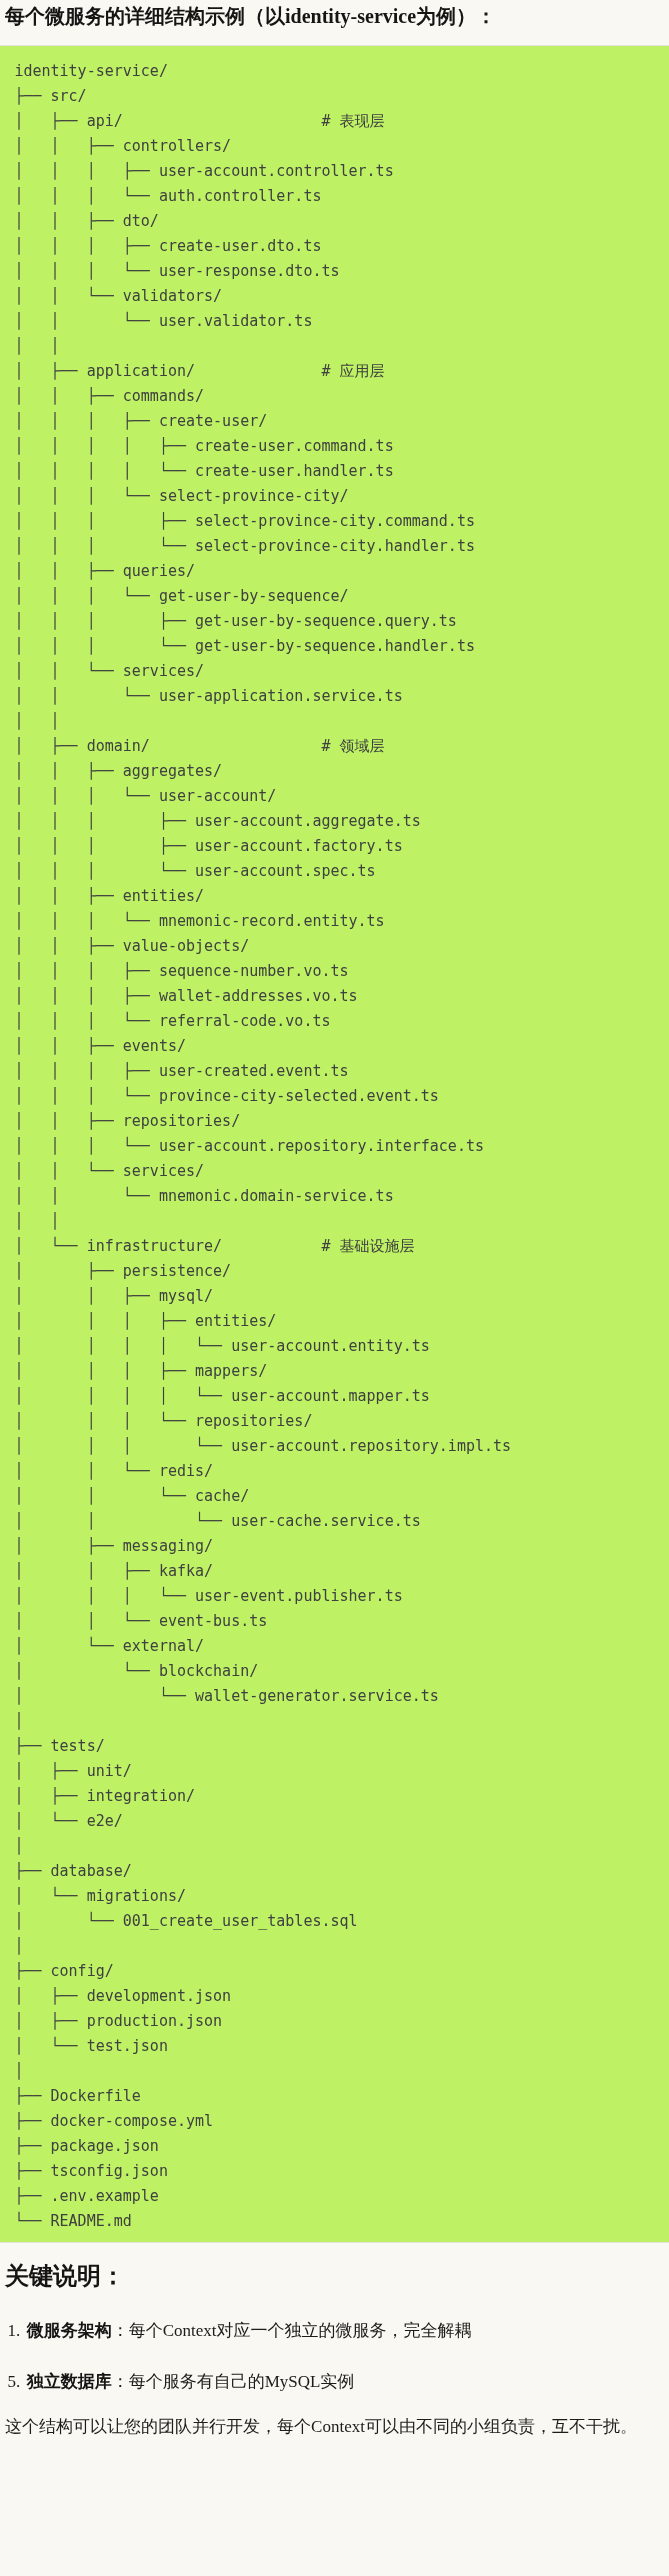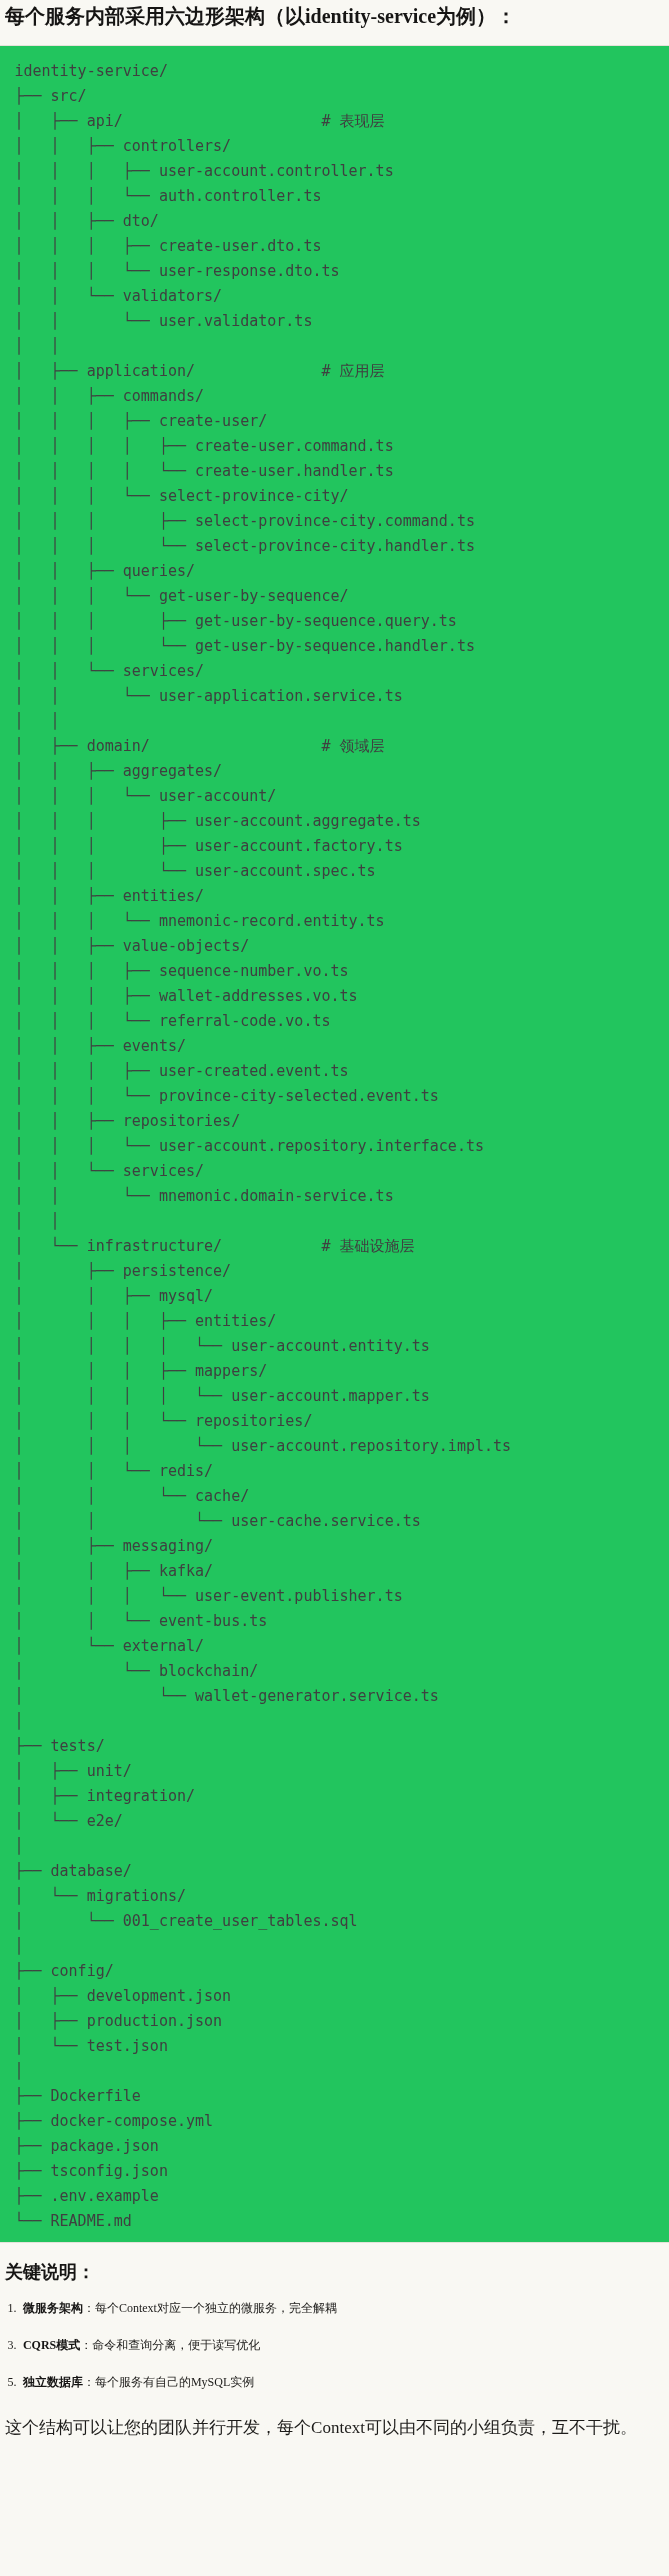--- a/index.html
+++ b/index.html
@@ -15,64 +15,64 @@
     font-size: 20px;
     line-height: 1.35;
     font-weight: 700;
     margin: 1.3px 0 0 0;
     padding: 1.3px 6.3px 0 5px;
     color: #161514;
   }
 
   .code-block {
     margin-top: 15px;
-    background: #22c55e;
+    background: #bef264;
     border-top: 0.6px solid #e5e2da;
     border-bottom: 0.6px solid #e5e2da;
     padding: 13.8px 0 7.5px 14.4px;
     overflow: hidden;
   }
   .code-block pre {
     margin: 0;
     font-family: "DejaVu Sans Mono", monospace;
     font-size: 15px;
     line-height: 25px;
     color: #3f4040;
     white-space: pre;
   }
 
   .notes { padding: 17.5px 6.3px 0 3.8px; }
   h2.notes-heading {
-    font-size: 18px;
+    font-size: 24px;
     font-weight: 700;
     margin: 0 0 6.3px 0;
     padding-left: 1.3px;
     color: #161514;
   }
   .note-row {
-    font-size: 12px;
+    font-size: 17px;
     line-height: 25px;
-    margin-top: 12px;
+    margin-top: 26px;
     padding-left: 3.8px;
   }
   .note-row .num { margin-right: 6.3px; }
   .note-row strong { font-weight: 700; color: #161514; }
   .closing {
     font-size: 17px;
     line-height: 25px;
     margin: 20px 0 0 0;
     padding: 0 0 11.3px 1.3px;
   }
 </style>
 </head>
 <body>
 
 <div class="page">
 
-  <h1 class="page-title">每个服务内部采用六边形架构（以identity-service为例）：</h1>
+  <h1 class="page-title">每个微服务的详细结构示例（以identity-service为例）：</h1>
 
   <div class="code-block">
     <pre>identity-service/
 ├── src/
 │   ├── api/                      # 表现层
 │   │   ├── controllers/
 │   │   │   ├── user-account.controller.ts
 │   │   │   └── auth.controller.ts
 │   │   ├── dto/
 │   │   │   ├── create-user.dto.ts
@@ -156,21 +156,20 @@
 ├── .env.example
 └── README.md</pre>
   </div>
 
   <section class="notes">
     <h2 class="notes-heading">关键说明：</h2>
 
     <div class="note-row"><span class="num">1.</span><strong>微服务架构</strong><span>：</span><span>每个Context对应一个独立的微服务，完全解耦</span></div>
 
 
-    <div class="note-row"><span class="num">3.</span><strong>CQRS模式</strong><span>：</span><span>命令和查询分离，便于读写优化</span></div>
 
 
     <div class="note-row"><span class="num">5.</span><strong>独立数据库</strong><span>：</span><span>每个服务有自己的MySQL实例</span></div>
 
 
     <p class="closing">这个结构可以让您的团队并行开发，每个Context可以由不同的小组负责，互不干扰。</p>
   </section>
 
 </div>
 

